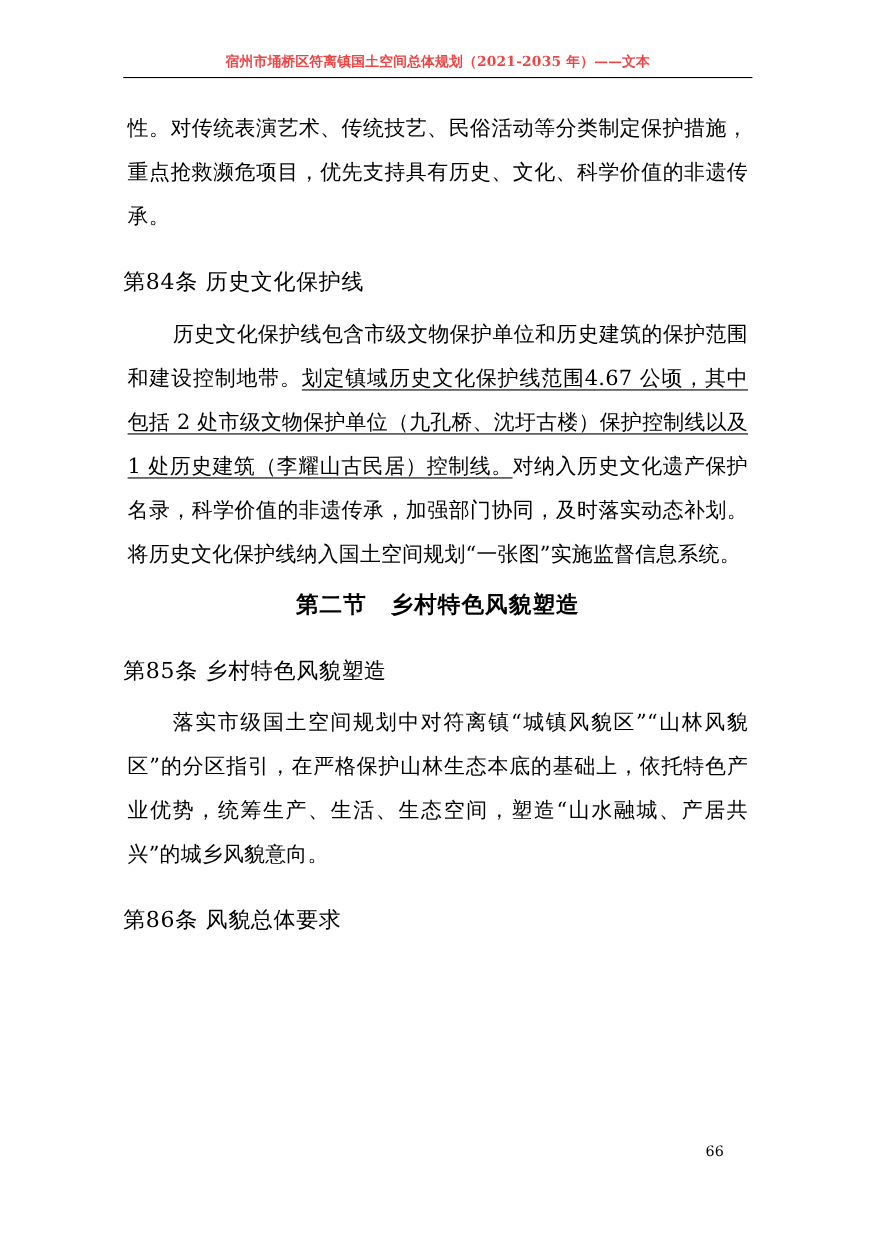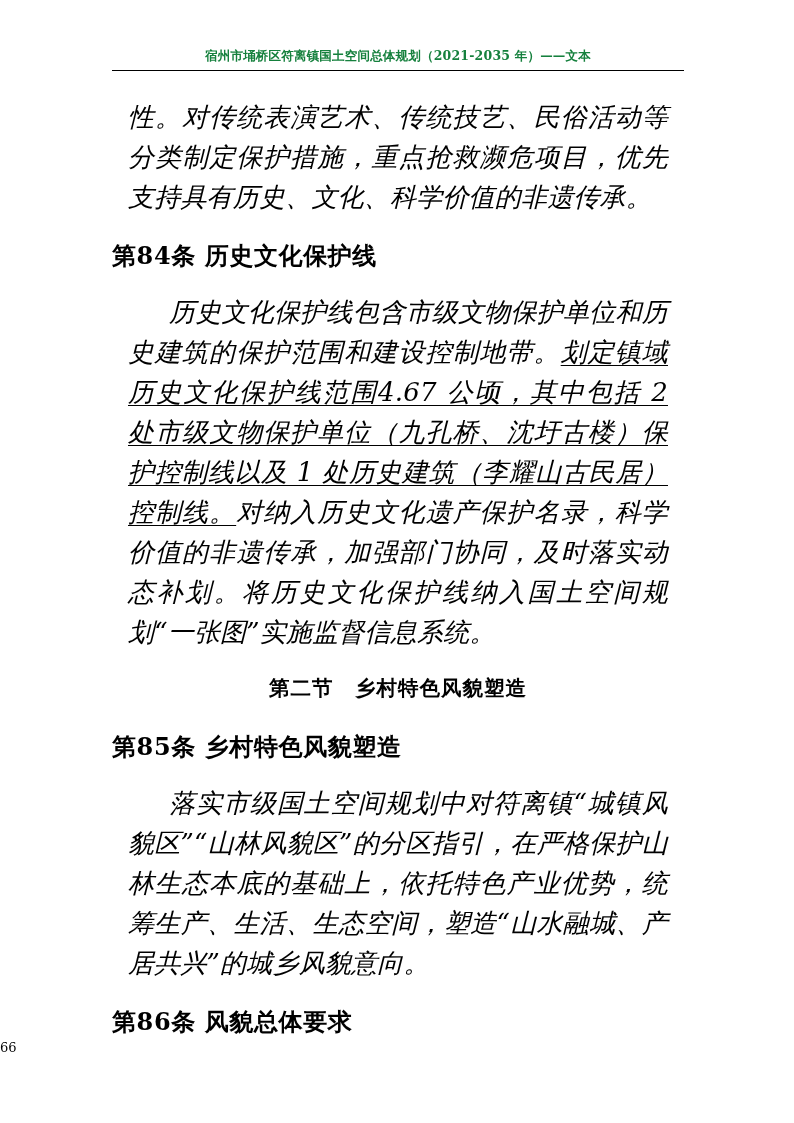--- a/index.html
+++ b/index.html
@@ -29,46 +29,45 @@
     top: 48px;
     width: 572px;
   }
   .header {
     text-align: center;
     font-size: 12.5px;
     font-family: "DejaVu Serif", "Liberation Serif", serif;
     font-weight: bold;
     letter-spacing: 0.2px;
     padding-bottom: 5px;
-    color: #15803d;
+    color: #ef4444;
     white-space: nowrap;
   }
   .header-rule {
     border-bottom: 1.1px solid #000;
     width: 100%;
     margin-bottom: 26px;
   }
   p {
-    margin: 16px;
-    font-size: 26px;
+    margin: 4px;
+    font-size: 19px;
     line-height: 40px;
     text-align: justify;
     text-justify: inter-ideograph;
     letter-spacing: 0.2px;
-    font-style: italic;
   }
   .body-par {
     text-indent: 41px;
   }
   .no-indent {
     text-indent: 0;
   }
   .heading {
-    font-weight: bold;
-    font-size: 24px;
+    font-weight: normal;
+    font-size: 20px;
     line-height: 40px;
     margin-top: 19px;
     margin-bottom: 8px;
     letter-spacing: 0.6px;
   }
   .section-title {
     font-weight: bold;
     font-size: 20.5px;
     line-height: 40px;
     text-align: center;
@@ -80,21 +79,21 @@
   .underline {
     text-decoration: underline;
     text-underline-offset: 4px;
     text-decoration-thickness: 1px;
   }
   .page-number {
     position: absolute;
     left: 0;
     top: 1040px;
     width: 658px;
-    text-align: left;
+    text-align: right;
     font-size: 13px;
     font-family: "DejaVu Serif", "Liberation Serif", serif;
   }
 </style>
 </head>
 <body>
 
 <div class="page">
 
   <div class="content">

